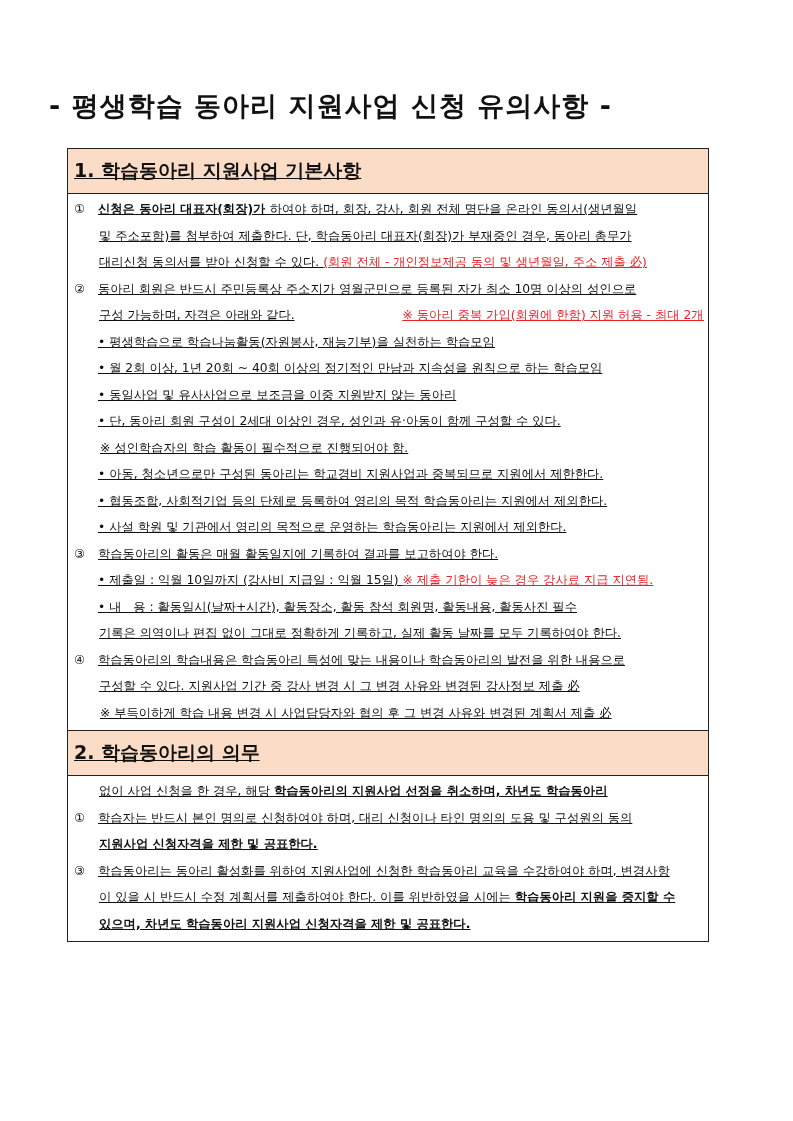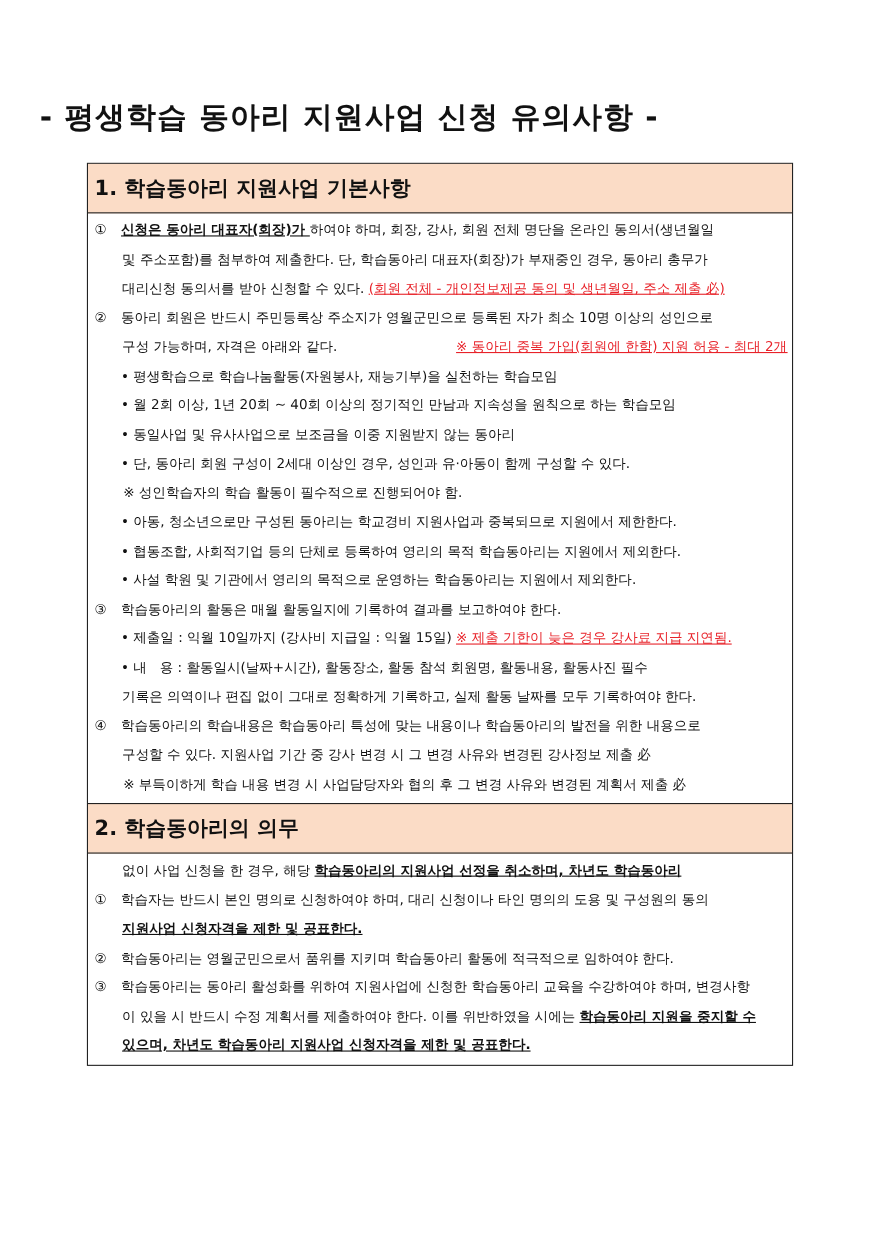--- a/index.html
+++ b/index.html
@@ -1,18 +1,18 @@
 <!DOCTYPE html>
 <html><head>
 <meta charset="utf-8">
 <style>
   html, body { margin:0; padding:0; background:#ffffff; }
   body { width:793px; height:1121px; position:relative; font-family:"DejaVu Sans", sans-serif; color:#111; }
-  .title { position:absolute; top:88px; left:0; width:635px; text-align:center; font-size:27px; font-weight:bold; letter-spacing:1px; }
-  .box { position:absolute; left:79px; top:148px; width:640px; border:1.5px solid #222; }
+  .title { position:absolute; top:88px; left:13px; width:635px; text-align:center; font-size:27px; font-weight:bold; letter-spacing:1px; }
+  .box { position:absolute; left:67px; top:148px; width:640px; border:1.5px solid #222;text-decoration:underline; }
   .sec-head { background:#fbdcc6; height:44px; display:flex; align-items:center; padding-left:6px; font-size:19px; font-weight:bold; border-bottom:1.2px solid #222; }
   .sec-head.second { border-top:1.2px solid #222; }
   .sec-body { padding:2px 4px 4px 6px; font-size:12.3px; }
   .line { height:26.5px; line-height:26.5px; white-space:nowrap; overflow:hidden; text-align:justify; }
   .ind { padding-left:25px; }
   .bul { padding-left:24px; }
   .sub { padding-left:14px; }
   .note { padding-left:26px; }
   .u { text-decoration:underline; font-weight:bold; }
   .red { color:#e8232a; text-decoration:underline; }
@@ -49,18 +49,17 @@
     <div class="line"><span class="num">④</span><span>학습동아리의 학습내용은 학습동아리 특성에 맞는 내용이나 학습동아리의 발전을 위한 내용으로</span></div>
     <div class="line ind">구성할 수 있다. 지원사업 기간 중 강사 변경 시 그 변경 사유와 변경된 강사정보 제출 必</div>
     <div class="line note">※ 부득이하게 학습 내용 변경 시 사업담당자와 협의 후 그 변경 사유와 변경된 계획서 제출 必</div>
   </div>
 
   <div class="sec-head second">2. 학습동아리의 의무</div>
   <div class="sec-body">
     <div class="line ind"><span>없이 사업 신청을 한 경우, 해당 </span><span class="u">학습동아리의 지원사업 선정을 취소하며, 차년도 학습동아리</span></div>
     <div class="line"><span class="num">①</span><span>학습자는 반드시 본인 명의로 신청하여야 하며, 대리 신청이나 타인 명의의 도용 및 구성원의 동의</span></div>
     <div class="line ind"><span class="u">지원사업 신청자격을 제한 및 공표한다.</span></div>
-    <div class="line"><span class="num">②</span><span>학습동아리는 영월군민으로서 품위를 지키며 학습동아리 활동에 적극적으로 임하여야 한다.</span></div>
     <div class="line"><span class="num">③</span><span>학습동아리는 동아리 활성화를 위하여 지원사업에 신청한 학습동아리 교육을 수강하여야 하며, 변경사항</span></div>
     <div class="line ind"><span>이 있을 시 반드시 수정 계획서를 제출하여야 한다. 이를 위반하였을 시에는 </span><span class="u">학습동아리 지원을 중지할 수</span></div>
     <div class="line ind"><span class="u">있으며, 차년도 학습동아리 지원사업 신청자격을 제한 및 공표한다.</span></div>
   </div>
 </div>
 
 </body></html>

